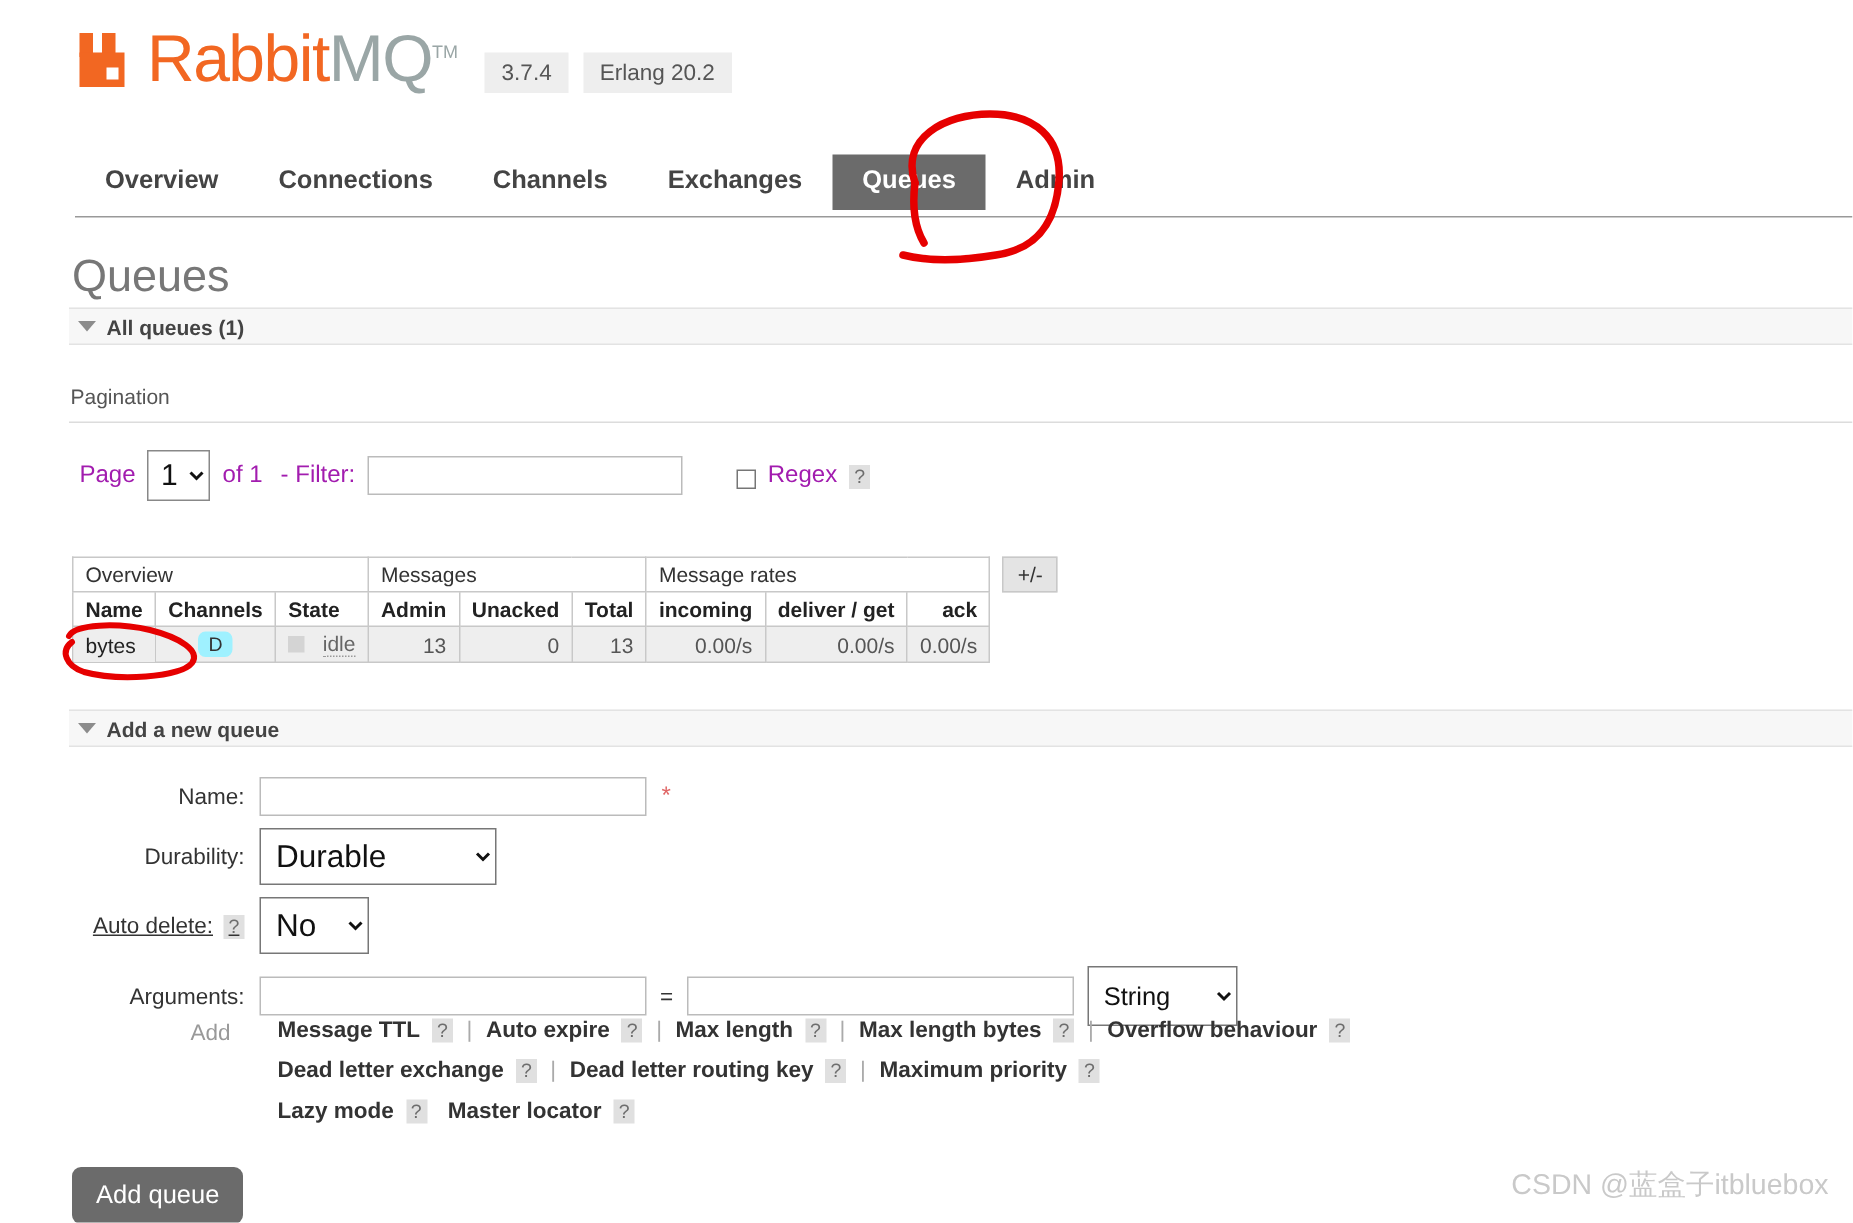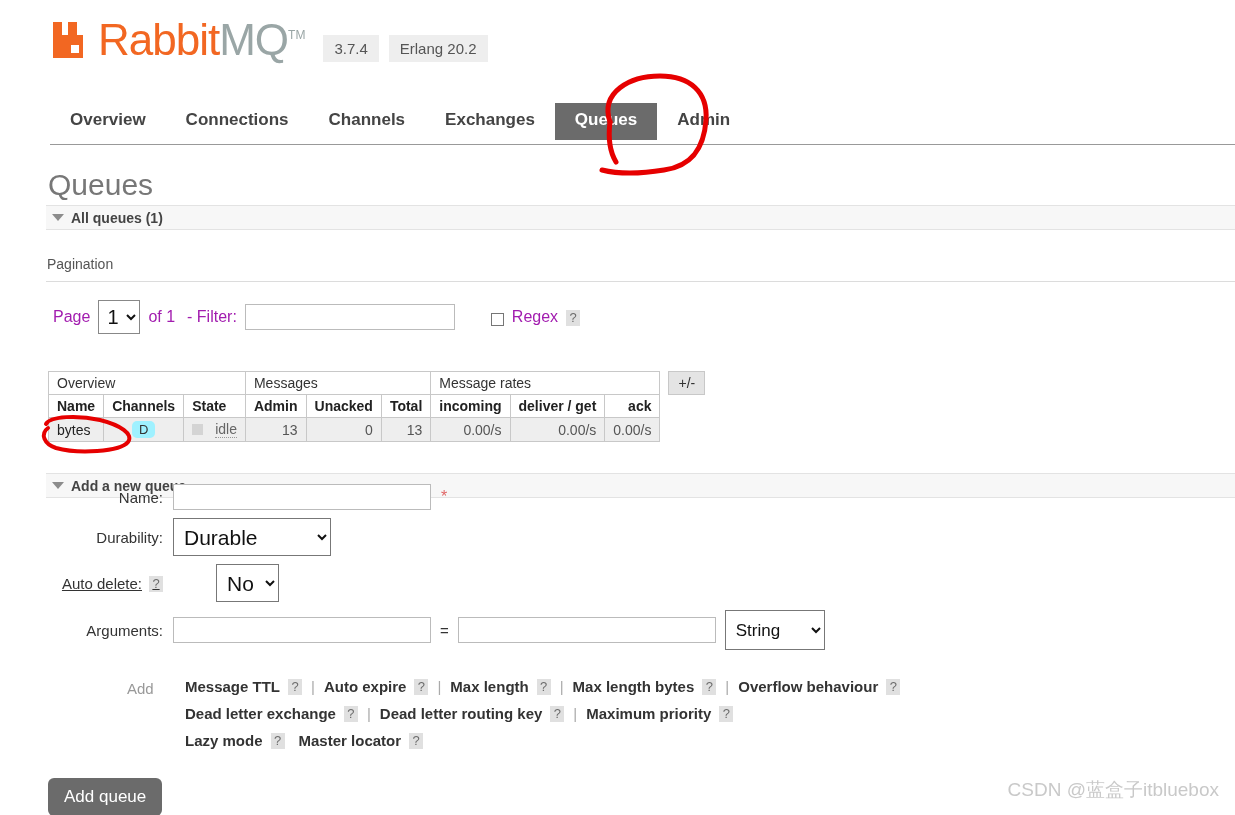--- a/index.html
+++ b/index.html
@@ -242,21 +242,21 @@
     border: 1px solid #c8c8c8;
     font-size: 14px;
     color: #333333;
     padding: 3px 9px;
     cursor: pointer;
   }
 
   
   .form {
     position: absolute;
-    left: 48px; top: 484px;
+    left: 48px; top: 518px;
     font-size: 15px;
     color: #333333;
   }
   .form-row { display: flex; align-items: center; margin-bottom: 8px; }
   .form-label {
     width: 125px;
     text-align: right;
     padding-right: 10px;
     font-size: 15px;
     color: #333333;
@@ -274,21 +274,21 @@
   .sel {
     font-family: "Liberation Sans", sans-serif;
     font-size: 21px;
     border: 1px solid #777777;
     background: #ffffff;
     color: #111111;
     padding: 3px 6px;
     height: 38px;
   }
   .sel-durability { width: 158px; }
-  .sel-autodelete { width: 63px; margin-left: 43px; }
+  .sel-autodelete { width: 73px; }
   .sel-argtype { width: 100px; font-size: 17px; height: 40px; }
   .eq-sign { margin: 0 9px; font-size: 15px; color: #333333; }
   .label-inline-help { display: flex; align-items: flex-end; justify-content: flex-end; width: 125px; padding-right: 10px; text-decoration: underline; }
   .label-inline-help .help-q { margin-left: 7px; }
 
   
   .arg-presets {
     position: absolute;
     left: 185px; top: 678px;
     font-size: 15px;

